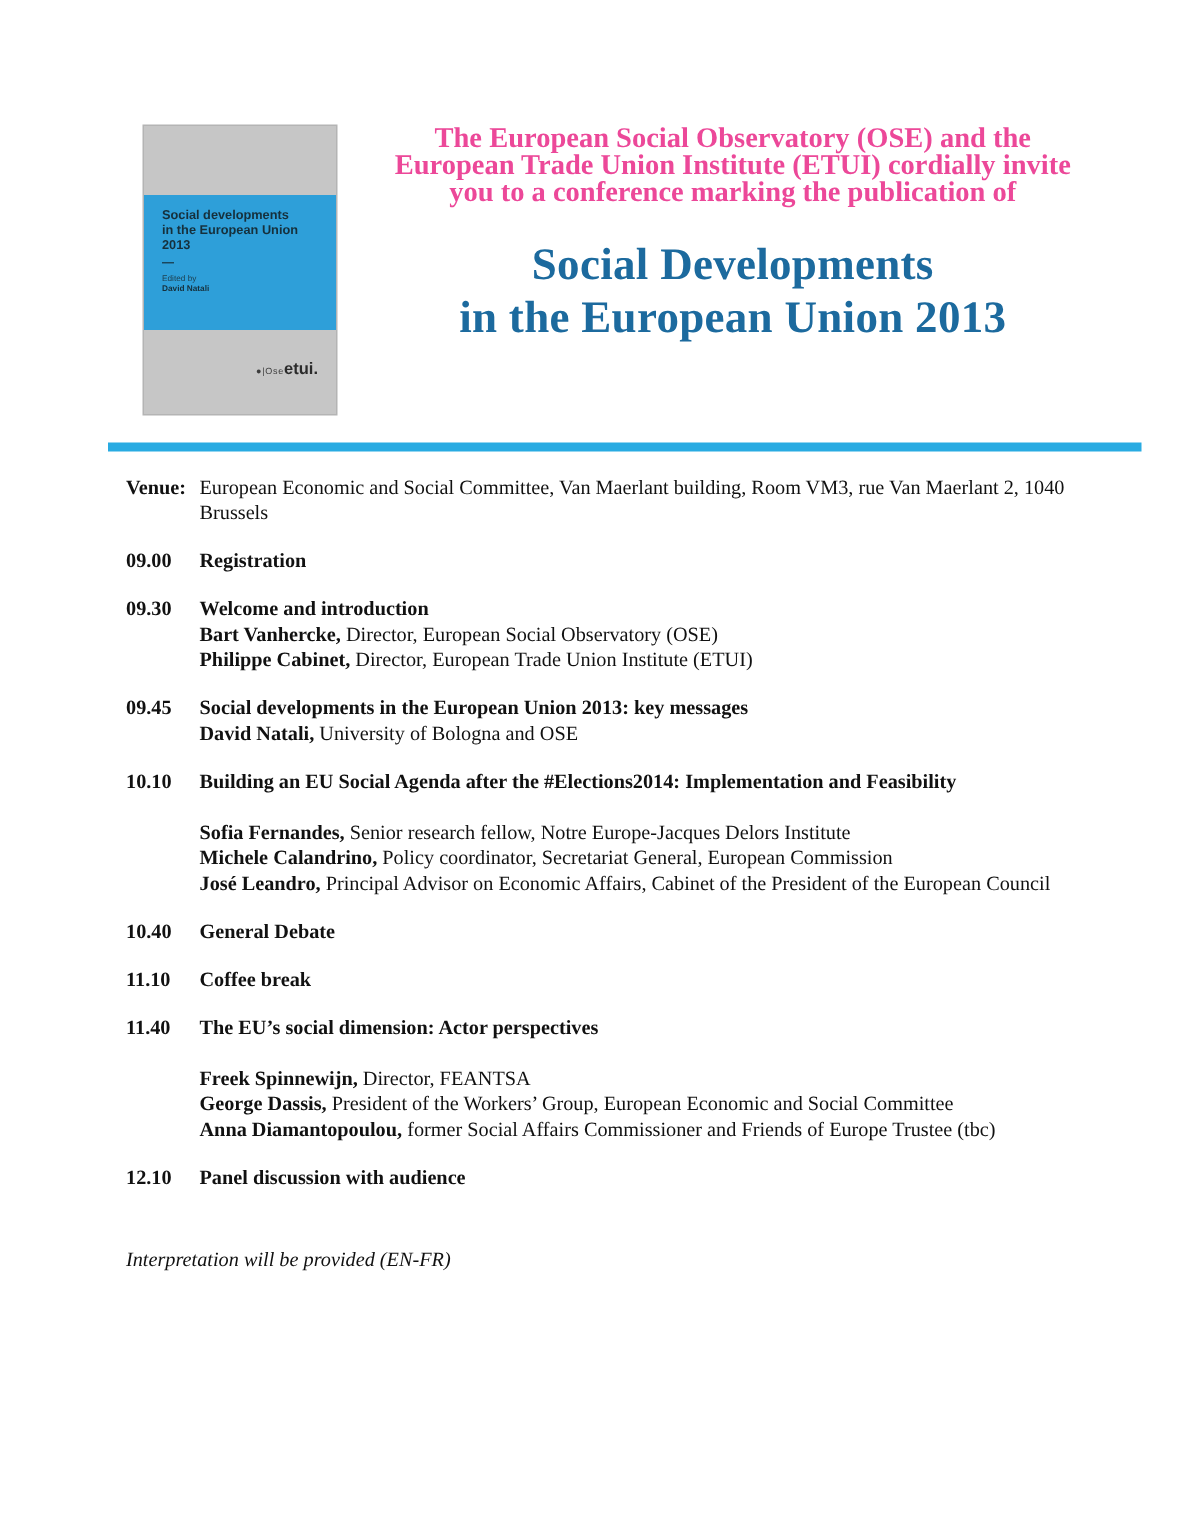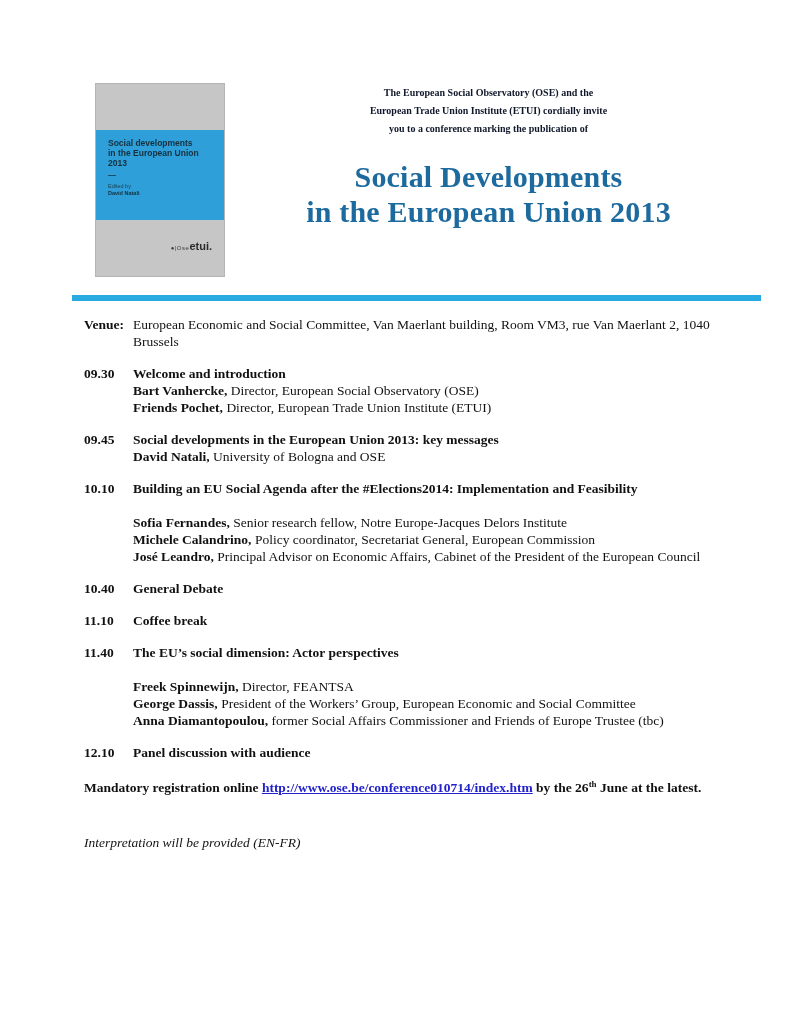--- a/index.html
+++ b/index.html
@@ -27,21 +27,21 @@
   .cover-edited { font-size:5.5px; color:#1d3e4d; margin-top:4px; line-height:7px; }
   .cover-editor { font-size:5.5px; font-weight:bold; color:#16303c; line-height:7px; }
   .cover-logos {
     position:absolute; bottom:24px; right:12px;
     display:flex; align-items:baseline; gap:0; color:#3c3c3c;
   }
   .cover-logos .ose  { font-size:6px; letter-spacing:0.5px; }
   .cover-logos .etui { font-size:11px; font-weight:bold; color:#2b2b2b; }
 
   .header-text { flex:1; text-align:center; padding-right:8px; }
-  .invite { font-weight:bold; font-size:10px; line-height:18px; color:#0f172a; }
+  .invite { font-weight:bold; font-size:19px; line-height:18px; color:#ec4899; }
   .main-title {
     margin-top:21px; font-weight:bold; font-size:30px; line-height:35px;
     color:#1c6a9e; letter-spacing:0.2px;
   }
   .event-date { margin-top:20px; font-weight:bold; font-size:13.5px; color:#0d0d0d; }
 
   .rule { height:6px; background:#29abe2; margin:19px 30px 0 72px; }
 
   
   .doc-body { padding:15px 34px 0 84px; font-size:13.5px; line-height:17px; }
@@ -101,28 +101,35 @@
   <div class="rule"></div>
 
   <div class="doc-body">
 
     <div class="venue-row">
       <span class="venue-label">Venue:</span>
       <span class="venue-text">European Economic and Social Committee, Van Maerlant building, Room VM3, rue Van Maerlant 2, 1040 Brussels</span>
     </div>
 
     <div id="schedule">
+  <div class="sched-item">
+    <div class="sched-time">09.00</div>
+    <div class="sched-content">
+      <div class="sched-title">Registration</div>
+
+    </div>
+  </div>
 
   <div class="sched-item">
     <div class="sched-time">09.30</div>
     <div class="sched-content">
       <div class="sched-title">Welcome and introduction</div>
       <div class="speakers">
               <div><span class="speaker-name">Bart Vanhercke,</span><span> Director, European Social Observatory (OSE)</span></div>
-              <div><span class="speaker-name">Friends Pochet,</span><span> Director, European Trade Union Institute (ETUI)</span></div>
+              <div><span class="speaker-name">Philippe Cabinet,</span><span> Director, European Trade Union Institute (ETUI)</span></div>
             </div>
     </div>
   </div>
 
   <div class="sched-item">
     <div class="sched-time">09.45</div>
     <div class="sched-content">
       <div class="sched-title">Social developments in the European Union 2013: key messages</div>
       <div class="speakers">
               <div><span class="speaker-name">David Natali,</span><span> University of Bologna and OSE</span></div>
@@ -172,17 +179,16 @@
 
   <div class="sched-item">
     <div class="sched-time">12.10</div>
     <div class="sched-content">
       <div class="sched-title">Panel discussion with audience</div>
 
     </div>
   </div>
 </div>
 
-    <p class="registration"><span>Mandatory registration online </span><a>http://www.ose.be/conference010714/index.htm</a><span> by the 26</span><sup>th</sup><span> June at the latest.</span></p>
 
     <p class="interpretation">Interpretation will be provided (EN-FR)</p>
   </div>
 </div>
 
 </body></html>

